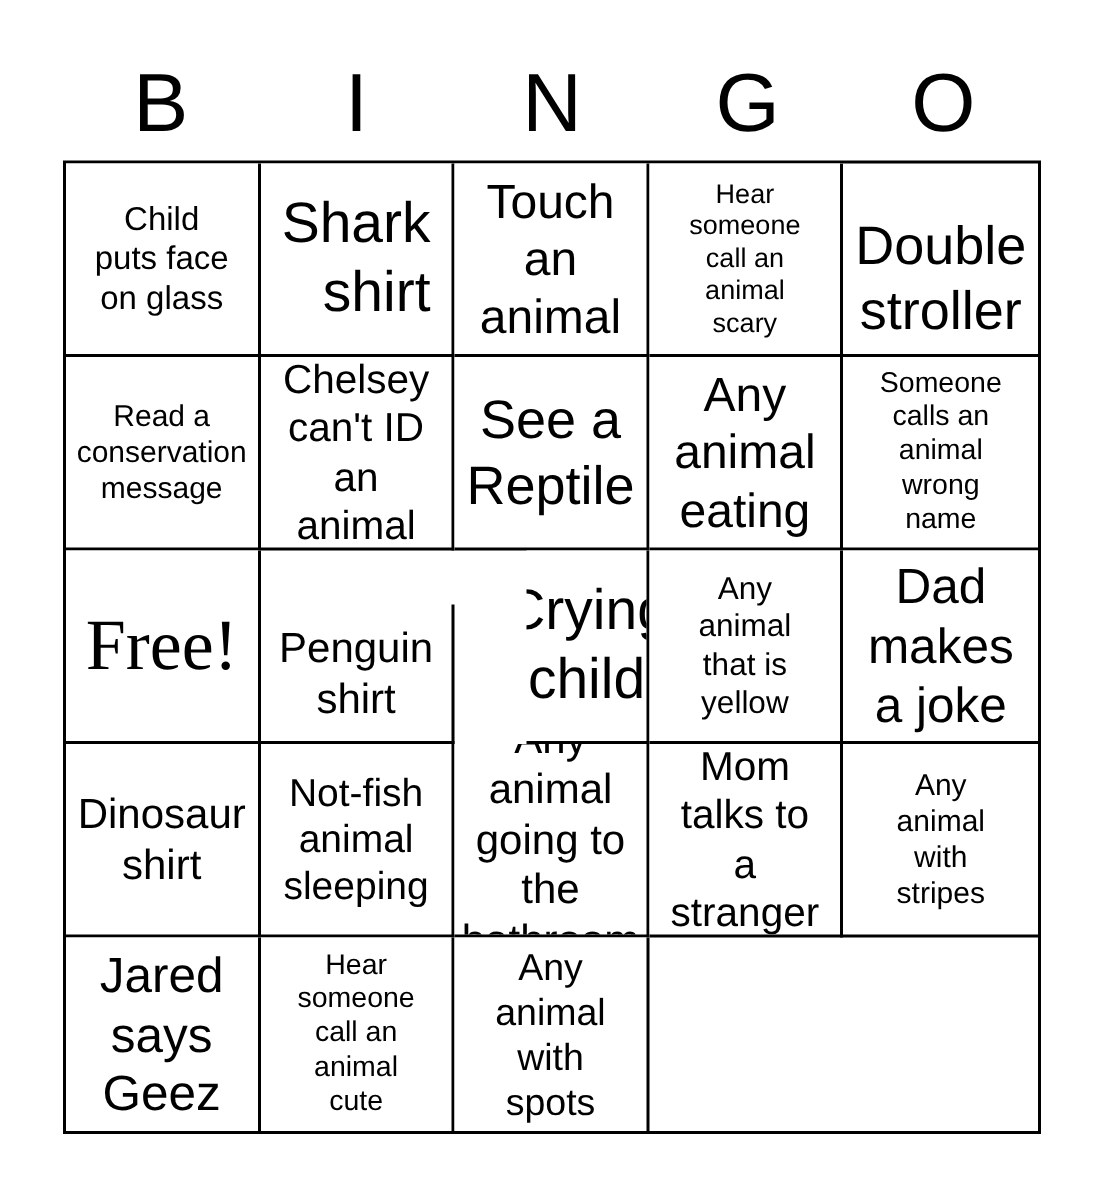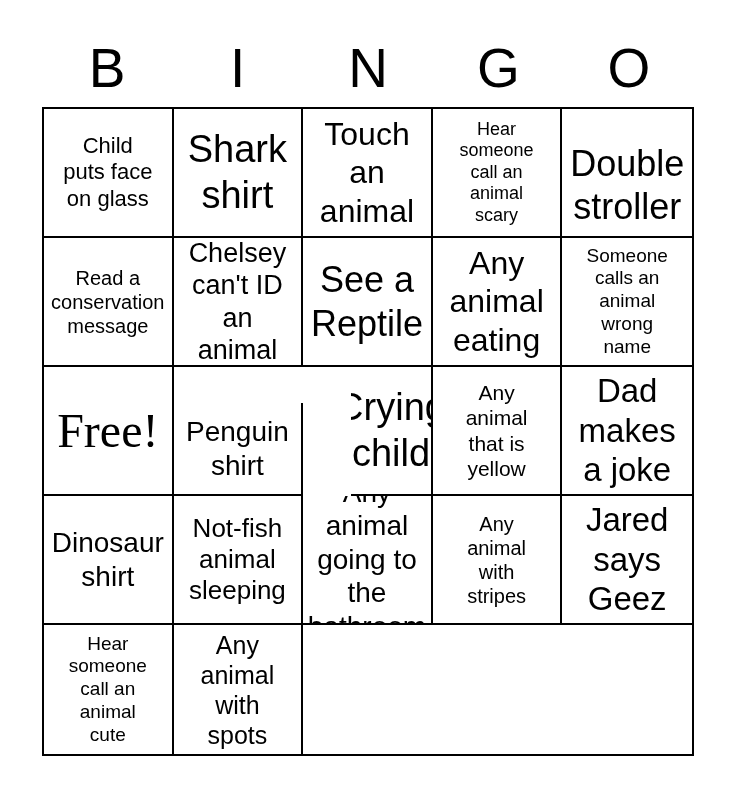--- a/index.html
+++ b/index.html
@@ -65,21 +65,21 @@
     <div class="bingo-letter">I</div>
     <div class="bingo-letter">N</div>
     <div class="bingo-letter">G</div>
     <div class="bingo-letter">O</div>
   </div>
 
   <div class="bingo-grid">
     <div class="bingo-cell" style="font-size: 22px;">Child
 puts face
 on glass</div>
-    <div class="bingo-cell" style="font-size: 38px;">Shark
+    <div class="bingo-cell" style="font-size: 38px; text-align: right;">Shark
 shirt</div>
     <div class="bingo-cell" style="font-size: 32px;">Touch
 an
 animal</div>
     <div class="bingo-cell" style="font-size: 18px;">Hear
 someone
 call an
 animal scary</div>
     <div class="bingo-cell" style="font-size: 36px; margin-top: 25px;">Double
 stroller</div>
@@ -116,20 +116,23 @@
     <div class="bingo-cell" style="font-size: 28px;">Dinosaur
 shirt</div>
     <div class="bingo-cell" style="font-size: 26px;">Not-fish
 animal
 sleeping</div>
     <div class="bingo-cell" style="font-size: 28px;">Any animal
 going to
 the
 bathroom</div>
 
+    <div class="bingo-cell" style="font-size: 27px;">Mom
+talks to a
+stranger</div>
     <div class="bingo-cell" style="font-size: 20px;">Any
 animal
 with
 stripes</div>
     <div class="bingo-cell" style="font-size: 33px;">Jared
 says
 Geez</div>
     <div class="bingo-cell" style="font-size: 19px;">Hear
 someone
 call an

